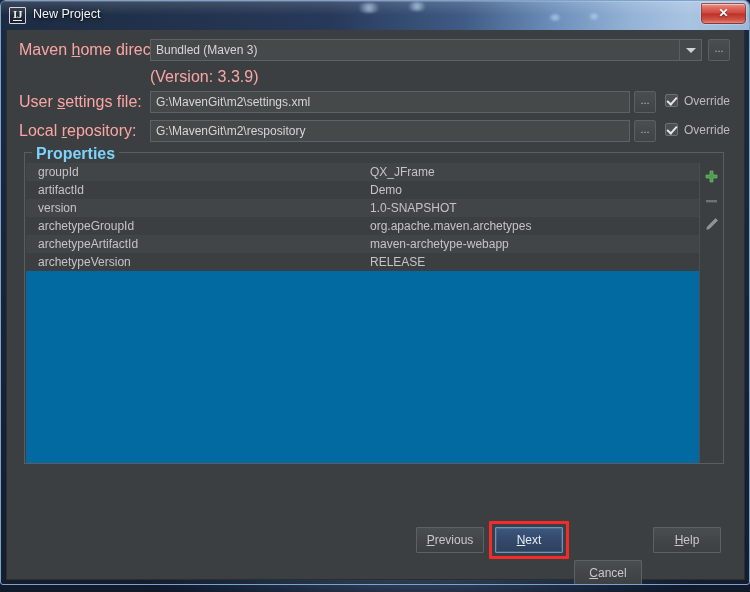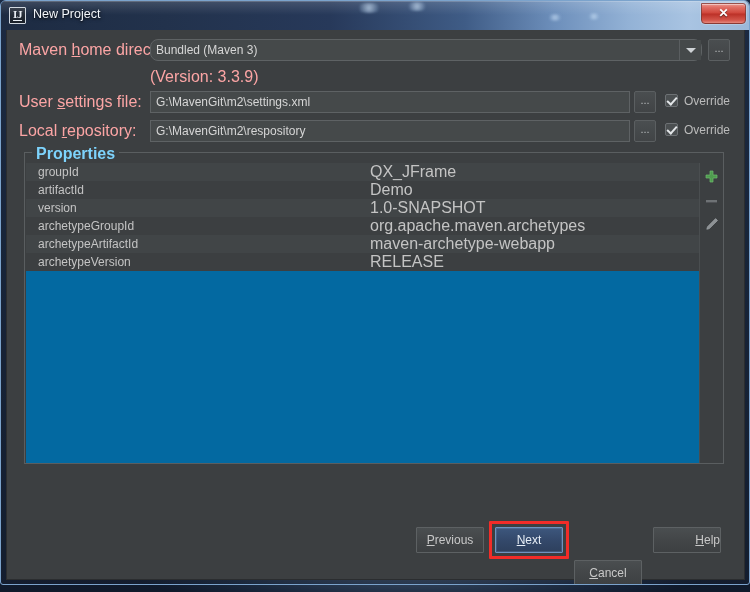--- a/index.html
+++ b/index.html
@@ -284,21 +284,21 @@
   .pname {
     position: absolute;
     left: 12px; top: 0;
     font-size: 12px;
     color: #c4c4c4;
     white-space: nowrap;
   }
   .pval {
     position: absolute;
     left: 344px; top: 0;
-    font-size: 16px;
+    font-size: 12px;
     color: #c4c4c4;
     white-space: nowrap;
   }
 
   
   #props-toolbar {
     position: absolute;
     right: 0; top: 10px;
     width: 23px;
     height: 300px;
@@ -368,21 +368,21 @@
 
     <div id="close-button">
       <span>✕</span>
     </div>
   </div>
 
   <div id="dialog-body">
 
     <div class="flabel" style="left:12px; top:9px;"><span>Maven </span><u>h</u><span>ome directory:</span></div>
 
-    <div class="combo" style="left:143px; top:9px; width:552px;border-radius:8px;">
+    <div class="combo" style="left:143px; top:9px; width:552px;">
       <div class="combo-text">Bundled (Maven 3)</div>
       <div class="combo-arrow"></div>
     </div>
     <div class="browse-btn" style="left:701px; top:9px;"><span>...</span></div>
 
     <div class="flabel" style="left:143px; top:36px;">(Version: 3.3.9)</div>
 
     <div class="flabel" style="left:12px; top:61px;"><span>User </span><u>s</u><span>ettings file:</span></div>
 
     <div class="field" style="left:143px; top:61px; width:480px;">G:\MavenGit\m2\settings.xml</div>
@@ -452,18 +452,18 @@
         </div>
       </div>
     </div>
 
     <div class="dlg-btn" style="left:409px; top:497px; width:68px;"><u>P</u><span>revious</span></div>
 
     <div class="dlg-btn primary" style="left:488px; top:497px; width:68px;"><u>N</u><span>ext</span></div>
 
     <div class="dlg-btn" style="left:567px; top:497px; width:68px;margin-top:33px;"><u>C</u><span>ancel</span></div>
 
-    <div class="dlg-btn" style="left:646px; top:497px; width:68px;text-align:right;"><u>H</u><span>elp</span></div>
+    <div class="dlg-btn" style="left:646px; top:497px; width:68px;"><u>H</u><span>elp</span></div>
 
     <div id="next-highlight" style="left:482px; top:491px; width:80px; height:38px;"></div>
 
   </div>
 </div>
 
 </body></html>

